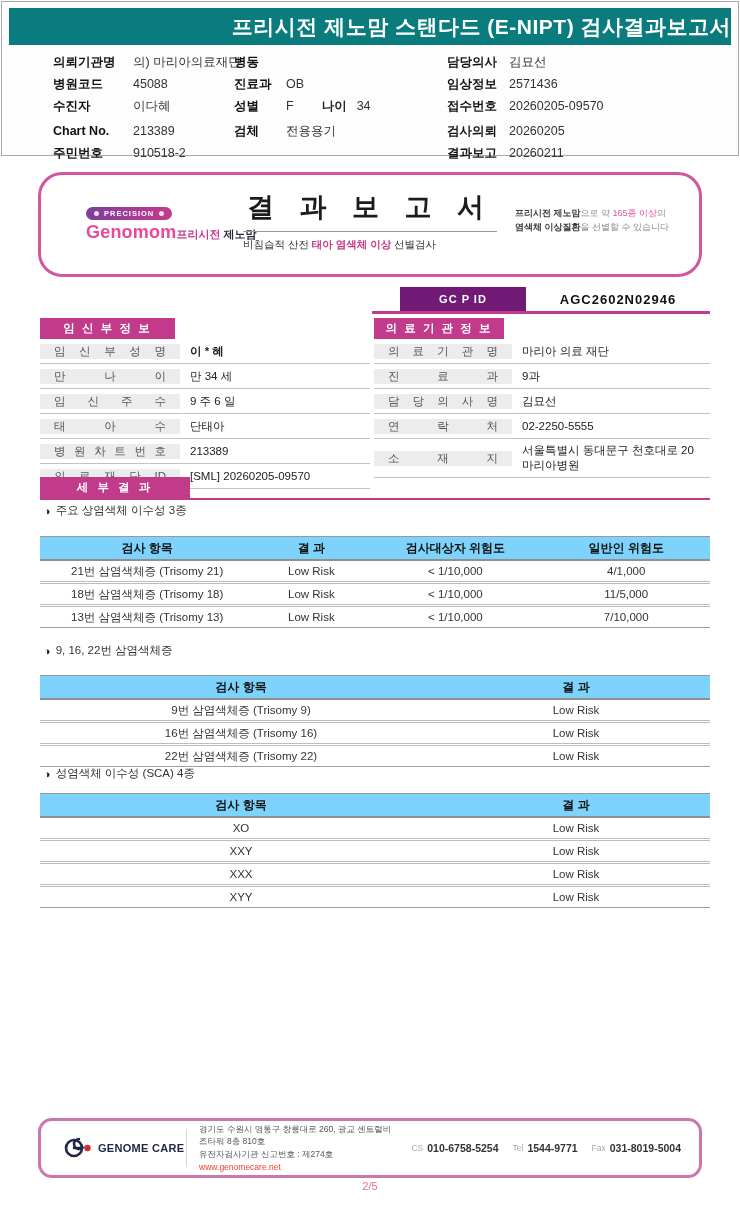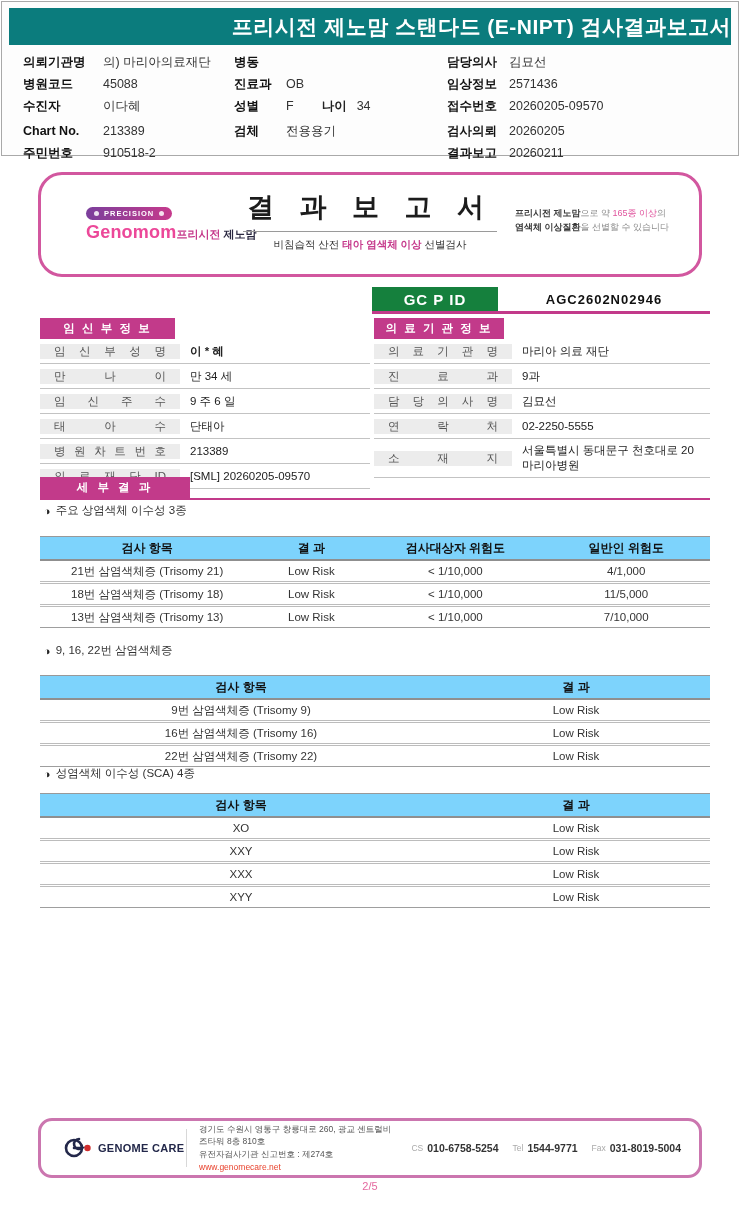--- a/index.html
+++ b/index.html
@@ -8,47 +8,47 @@
 
   
   .top-box{position:absolute;left:1px;top:1px;width:736px;height:153px;border:1px solid #a9a9a9;background:#fdfdfd;}
   .title-bar{position:absolute;left:7px;right:7px;top:6px;height:37px;background:#0b7c7d;display:flex;align-items:center;justify-content:flex-end;}
   .title-bar span{color:#fff;font-size:21px;font-weight:bold;letter-spacing:0.5px;}
   .info-col{position:absolute;top:49px;font-size:12.5px;color:#222;}
   .info-row{height:22px;display:flex;align-items:center;}
   .info-row.gap{margin-top:3px;}
   .ilab{font-weight:bold;color:#111;}
   .ival{color:#333;}
-  .c1 .ilab{width:80px;}
+  .c1 .ilab{width:80px;margin-left:30px;}
   .c2 .ilab{width:52px;}
   .c2 .ilab2{font-weight:bold;margin-left:28px;margin-right:10px;}
   .c3 .ilab{width:62px;}
 
   
   .banner{position:absolute;left:38px;top:172px;width:658px;height:99px;border:3px solid #d2579f;border-radius:24px;background:#fff;}
   .brand-block{position:absolute;left:45px;top:27px;}
   .precision-pill{display:inline-flex;align-items:center;background:linear-gradient(90deg,#7b3f9c,#c63a8c);color:#fff;font-size:7.5px;font-weight:bold;letter-spacing:1px;padding:2px 8px;border-radius:8px;}
   .pill-dot{display:inline-block;width:5px;height:5px;border-radius:50%;background:#fff;opacity:.85;}
   .pill-dot.l{margin-right:5px;}
   .pill-dot.r{margin-left:5px;}
   .brand-line{margin-top:2px;white-space:nowrap;}
   .brand-name{font-size:18px;font-weight:800;color:#ec4899;letter-spacing:0.2px;}
   .brand-kr-a{font-size:11px;font-weight:bold;color:#c63a8c;}
   .brand-kr-b{font-size:11px;font-weight:bold;color:#2a2740;margin-left:3px;}
-  .banner-center{position:absolute;left:50%;transform:translateX(-50%);top:14px;text-align:center;}
+  .banner-center{position:absolute;left:50%;transform:translateX(-50%);top:14px;text-align:left;}
   .banner-title{font-size:27px;font-weight:800;color:#1c1c1c;letter-spacing:9px;white-space:nowrap;padding:0 4px 6px 4px;border-bottom:1px solid #9a9a9a;}
   .banner-sub{margin-top:6px;font-size:10.5px;color:#333;white-space:nowrap;}
   .banner-sub .acc{color:#c63a8c;font-weight:bold;}
   .banner-note{position:absolute;right:16px;top:31px;width:168px;font-size:9px;line-height:1.6;color:#8a8a8a;}
   .banner-note b{color:#3a3a3a;}
   .banner-note .acc{color:#e0559e;}
 
   
   .gcpid{position:absolute;left:372px;top:287px;width:338px;height:24px;display:flex;border-bottom:3px solid #c23a8a;}
-  .gcpid .k{width:126px;background:#15803d;color:#fff;font-size:15px;font-weight:bold;display:flex;align-items:center;justify-content:center;letter-spacing:1px;}
+  .gcpid .k{width:126px;background:#701a75;color:#fff;font-size:11px;font-weight:bold;display:flex;align-items:center;justify-content:center;letter-spacing:1px;margin-left:28px;}
   .gcpid .v{flex:1;display:flex;align-items:center;justify-content:center;font-size:13px;font-weight:bold;color:#111;letter-spacing:1px;}
 
   
   .itable{position:absolute;font-size:11.5px;}
   .itable .thead{height:21px;background:#c23a8a;color:#fff;font-weight:bold;display:flex;align-items:center;justify-content:center;letter-spacing:2px;font-size:11.5px;}
   .itable .trow{display:flex;border-bottom:1px solid #c3c3c3;align-items:center;}
   .itable .trow:first-of-type{border-top:1px solid #9a9a9a;}
   .itable .lab{background:#ececec;color:#555;padding:0 14px;display:flex;align-items:center;}
   .itable .lab span{width:100%;text-align:justify;text-align-last:justify;}
   .itable .val{flex:1;color:#222;padding:0 10px;display:flex;align-items:center;line-height:1.3;}

